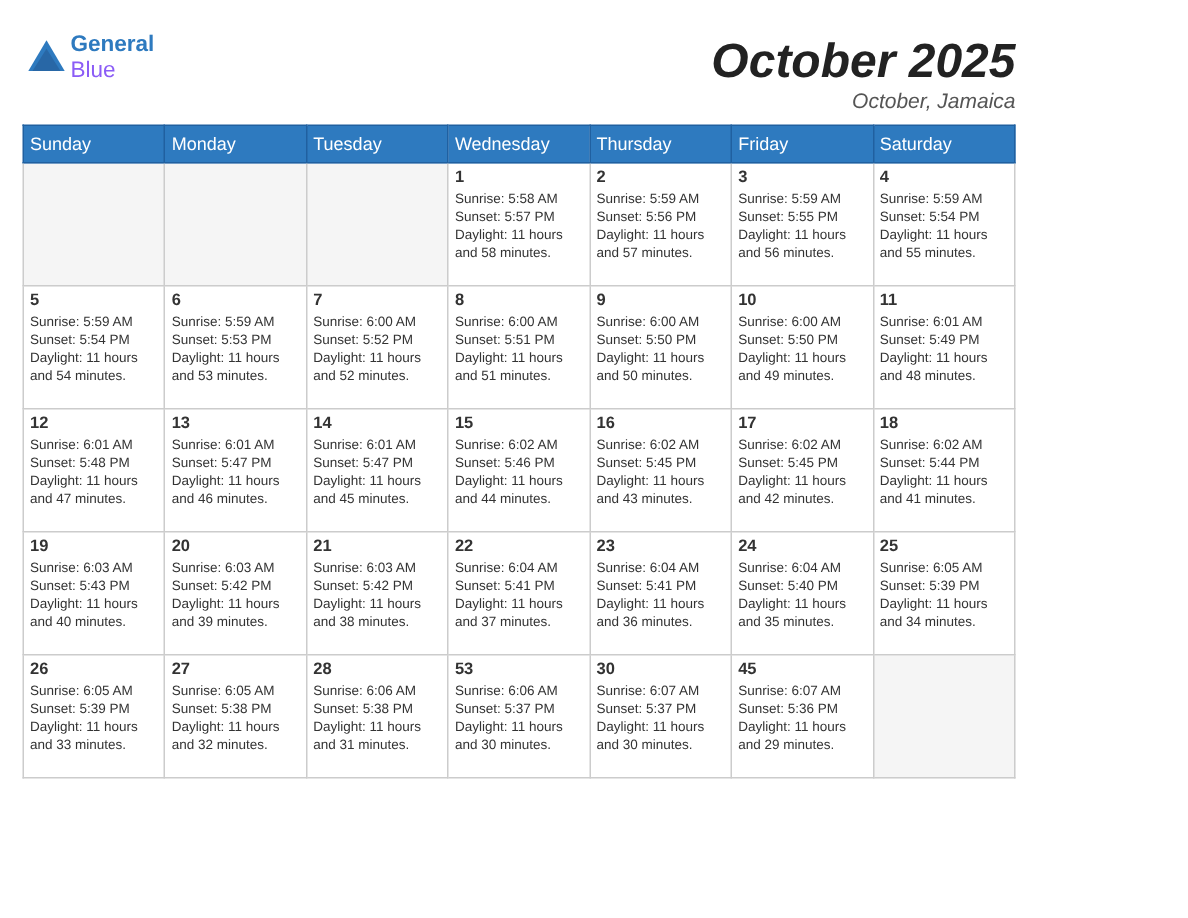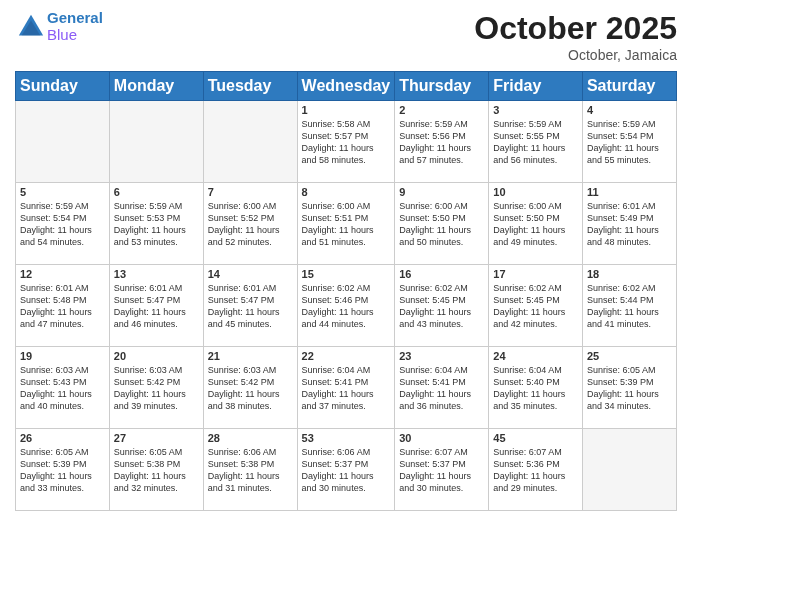--- a/index.html
+++ b/index.html
@@ -6,60 +6,61 @@
     body {
       width: 792px;
       height: 612px;
       font-family: Arial, sans-serif;
       background: #fff;
       overflow: hidden;
     }
     .page {
       width: 692px;
       height: 612px;
-      padding: 10px 15px;
+      padding: 22px 15px;
     }
     .header {
       display: flex;
       justify-content: space-between;
       align-items: flex-start;
       margin-bottom: 8px;
     }
     .logo {
       display: flex;
       align-items: center;
     }
     .logo-icon {
       width: 28px;
       height: 28px;
       margin-left: 2px;
       margin-right: 2px;
     }
     .title-block {
       text-align: right;
+      font-style: italic;
     }
     .month-title {
       font-size: 32px;
       font-weight: bold;
       color: #222;
     }
     .location {
       font-size: 14px;
       color: #555;
     }
     .calendar {
       width: 100%;
       border-collapse: collapse;
       border: 1px solid #ccc;
     }
     .calendar th {
       background: #2e7abf;
       color: #fff;
-      font-size: 16px;
-      font-weight: bold;
+      font-size: 12px;
+      font-weight: normal;
       padding: 5px 4px;
       text-align: left;
       border: 1px solid #2060a0;
     }
     .calendar td {
       vertical-align: top;
       border: 1px solid #ccc;
       padding: 3px 4px;
       width: calc(100% / 7);
       font-size: 9.5px;

